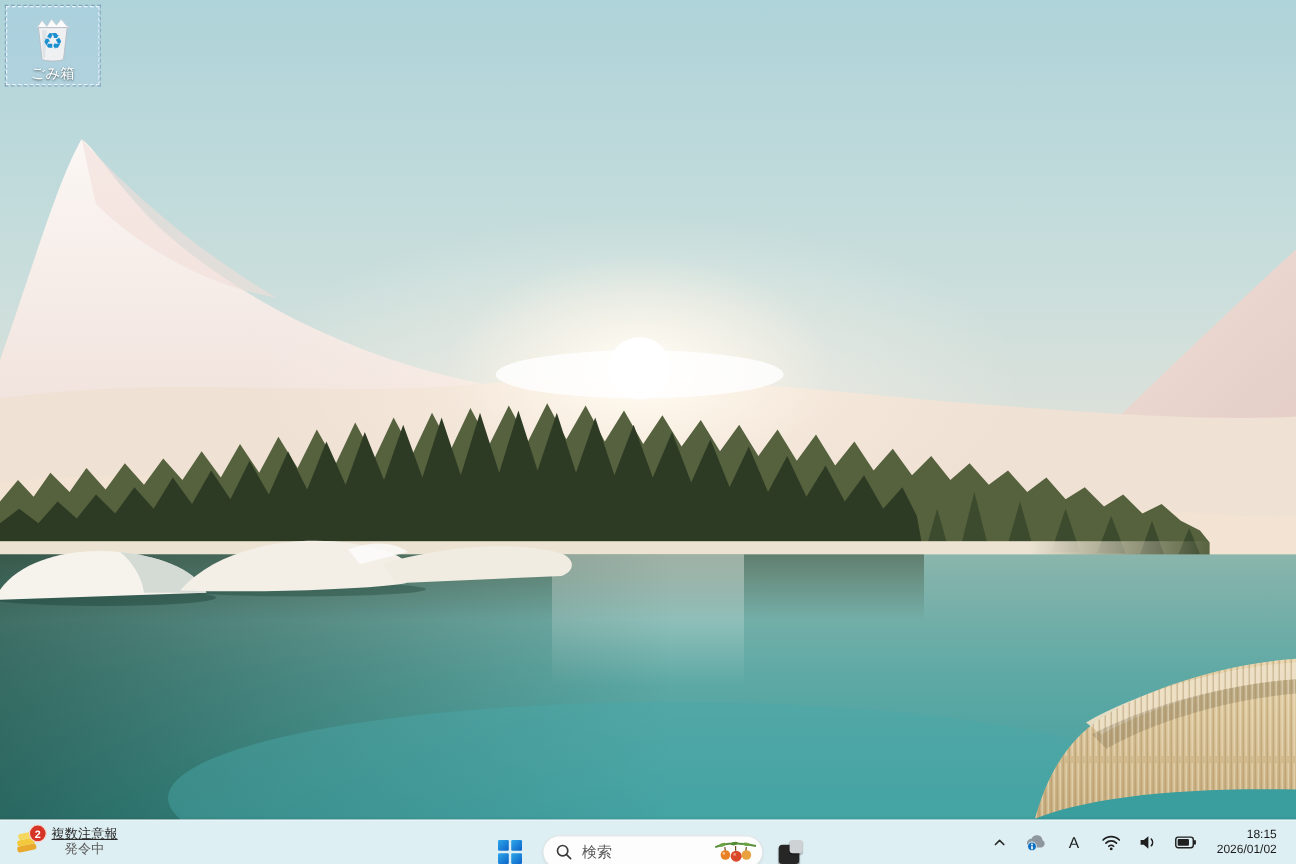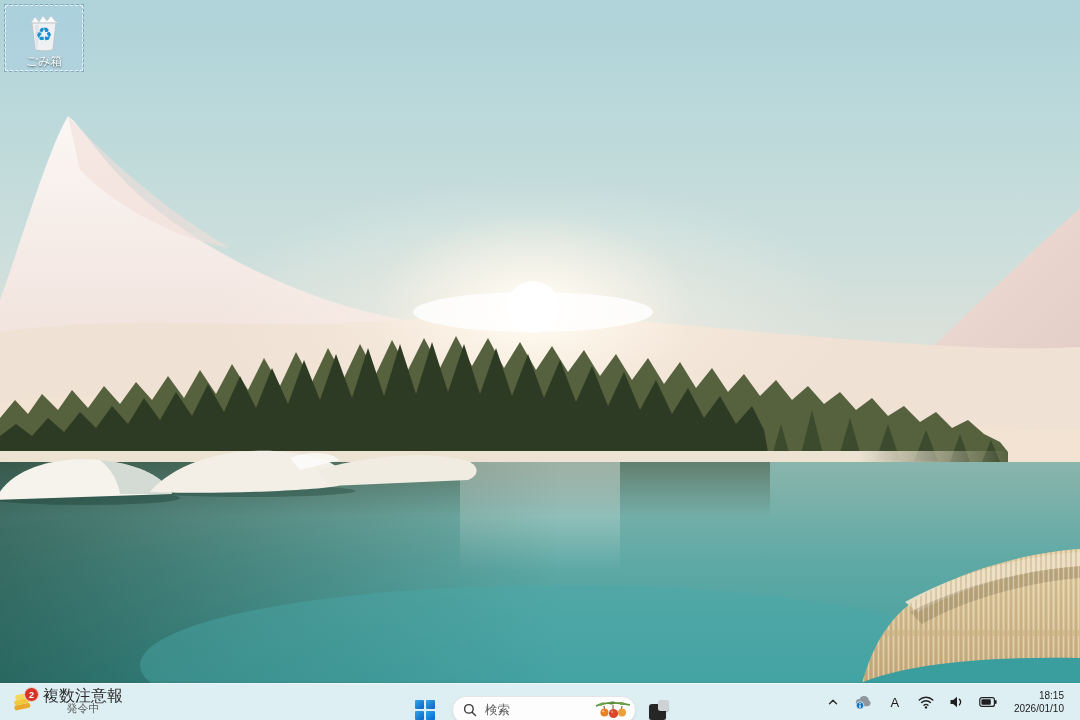--- a/index.html
+++ b/index.html
@@ -19,21 +19,21 @@
   .taskbar{position:absolute;left:0;bottom:0;width:1080px;height:36px;
     background:rgba(223,240,243,.95);border-top:1px solid rgba(255,255,255,.55);
     box-shadow:0 -1px 2px rgba(0,0,0,.06);}
   .tb-left{position:absolute;left:0;top:0;height:36px;display:flex;align-items:center;
     gap:7px;padding:0 10px;cursor:pointer;}
   .widget-icon-wrap{position:relative;width:26px;height:26px;}
   .widget-badge{position:absolute;top:-2px;right:-3px;min-width:13px;height:13px;
     background:#d63426;border-radius:50%;color:#fff;font-size:9px;font-weight:bold;
     display:flex;align-items:center;justify-content:center;border:1px solid #f6d7cf;}
   .widget-text{display:flex;flex-direction:column;justify-content:center;}
-  .widget-text .l1{font-size:16px;color:#2b2b2b;line-height:13px;}
+  .widget-text .l1{font-size:11px;color:#2b2b2b;line-height:13px;text-decoration:underline;}
   .widget-text .l2{font-size:11px;color:#5a5a5a;line-height:13px;text-align:center;}
 
   .tb-center{position:absolute;left:50%;top:0;height:52px;transform:translateX(-50%);
     display:flex;align-items:center;gap:8px;}
   .start-btn{width:38px;height:30px;border-radius:5px;display:flex;align-items:center;
     justify-content:center;cursor:pointer;}
   .win-logo{display:grid;grid-template-columns:9px 9px;grid-template-rows:9px 9px;gap:1.5px;}
   .win-logo span{background:linear-gradient(135deg,#2fa7ea,#0b63c8);border-radius:1px;}
 
   .search-pill{width:168px;height:26px;background:#fdfdfd;border:1px solid #e3e6e8;
@@ -279,17 +279,17 @@
       </div>
       <div class="tray-btn">
         <svg width="18" height="12" viewBox="0 0 18 12">
           <rect x="0.8" y="1.6" width="14.6" height="8.8" rx="2" fill="none" stroke="#1f1f1f" stroke-width="1.2"></rect>
           <rect x="2.4" y="3.2" width="9.4" height="5.6" rx="0.8" fill="#1f1f1f"></rect>
           <rect x="16" y="4" width="1.6" height="4" rx="0.8" fill="#1f1f1f"></rect>
         </svg>
       </div>
       <div class="clock">
         <span class="t">18:15</span>
-        <span class="d">2026/01/10</span>
+        <span class="d">2026/01/02</span>
       </div>
     </div>
   </div>
 </div>
 
 </body></html>

